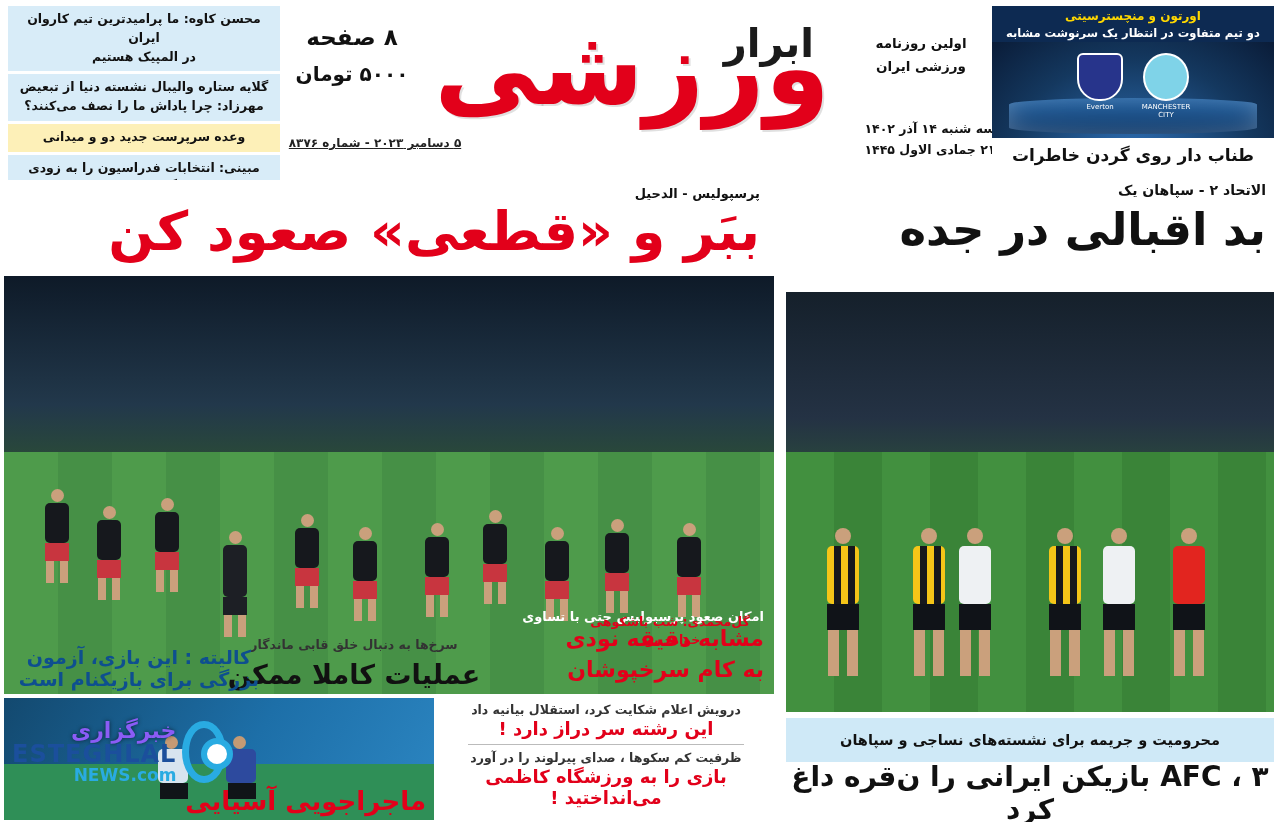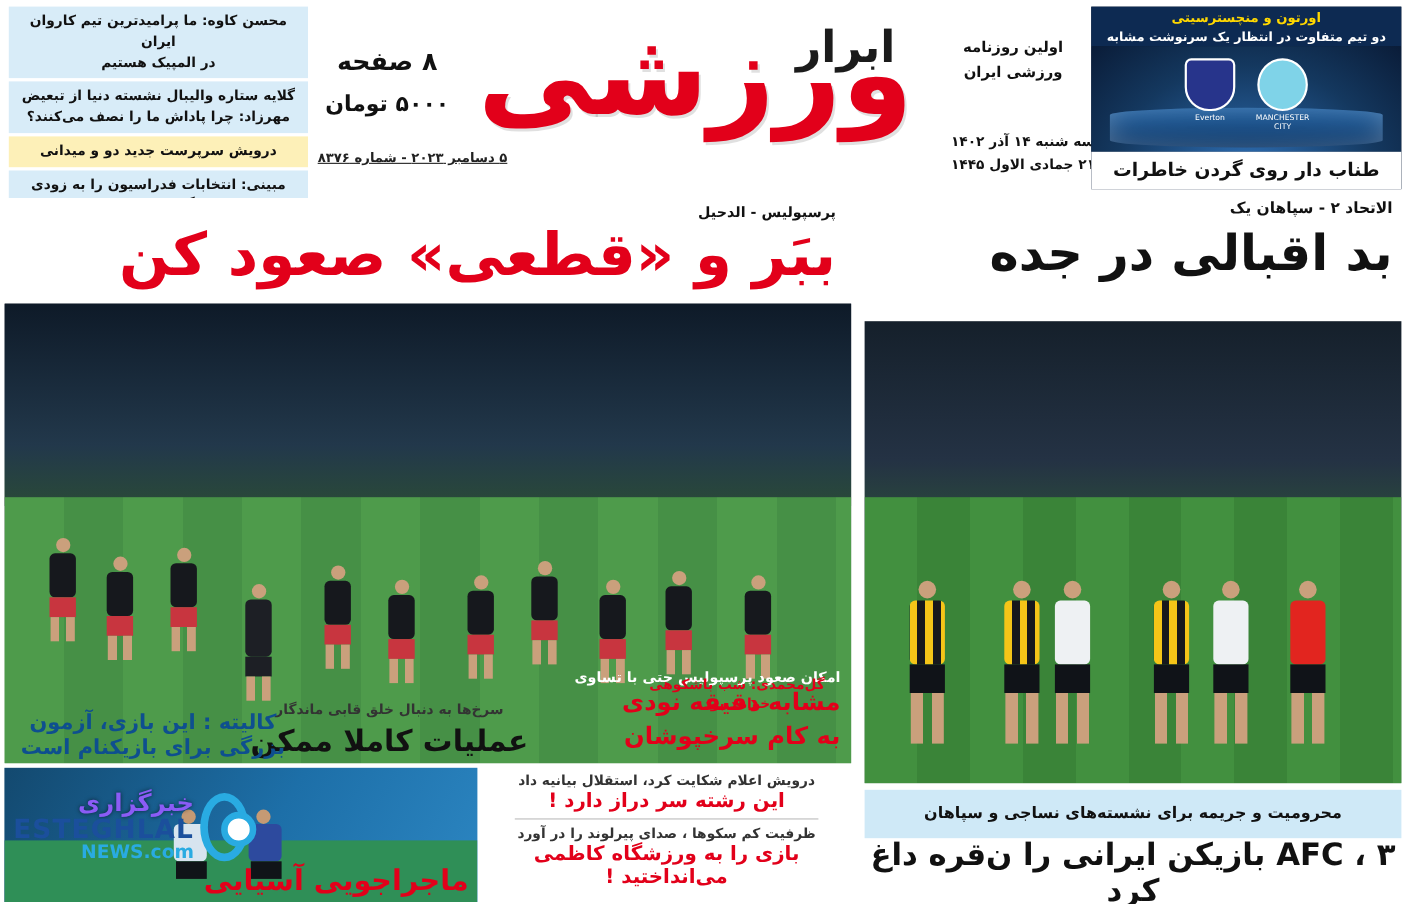--- a/index.html
+++ b/index.html
@@ -27,21 +27,21 @@
     font-weight: bold;
     color: #111;
   }
   .teaser.blue { background: #d8ecf8; }
   .teaser.yellow { background: #fdf0b8; }
 
   .pages-price {
     position: absolute; left: 292px; top: 18px; width: 120px; text-align: center;
     font-weight: bold; color: #111; line-height: 1.7;
   }
-  .pages-price .l1 { font-size: 23px; margin-top: 20px; }
+  .pages-price .l1 { font-size: 23px; }
   .pages-price .l2 { font-size: 20px; }
 
   .issue-line {
     position: absolute; left: 285px; top: 136px; width: 180px;
     font-size: 12px; color: #222; text-align: center; font-weight: bold; text-decoration: underline;
   }
 
   .logo-area {
     position: absolute; left: 430px; top: 10px; width: 420px; height: 150px;
   }
@@ -264,21 +264,21 @@
     <div class="teasers">
       <div class="teaser blue">
         <div>محسن کاوه: ما پرامیدترین تیم کاروان ایران</div>
         <div>در المپیک هستیم</div>
       </div>
       <div class="teaser blue">
         <div>گلایه ستاره والیبال نشسته دنیا از تبعیض</div>
         <div>مهرزاد: چرا پاداش ما را نصف می‌کنند؟</div>
       </div>
       <div class="teaser yellow">
-        <div>درویش سرپرست جدید دو و میدانی</div>
+        <div>وعده سرپرست جدید دو و میدانی</div>
       </div>
       <div class="teaser blue">
         <div>مبینی: انتخابات فدراسیون را به زودی</div>
         <div>برگزار می‌کنیم</div>
       </div>
     </div>
 
     <div class="pages-price">
       <div class="l1">۸ صفحه</div>
       <div class="l2">۵۰۰۰ تومان</div>

